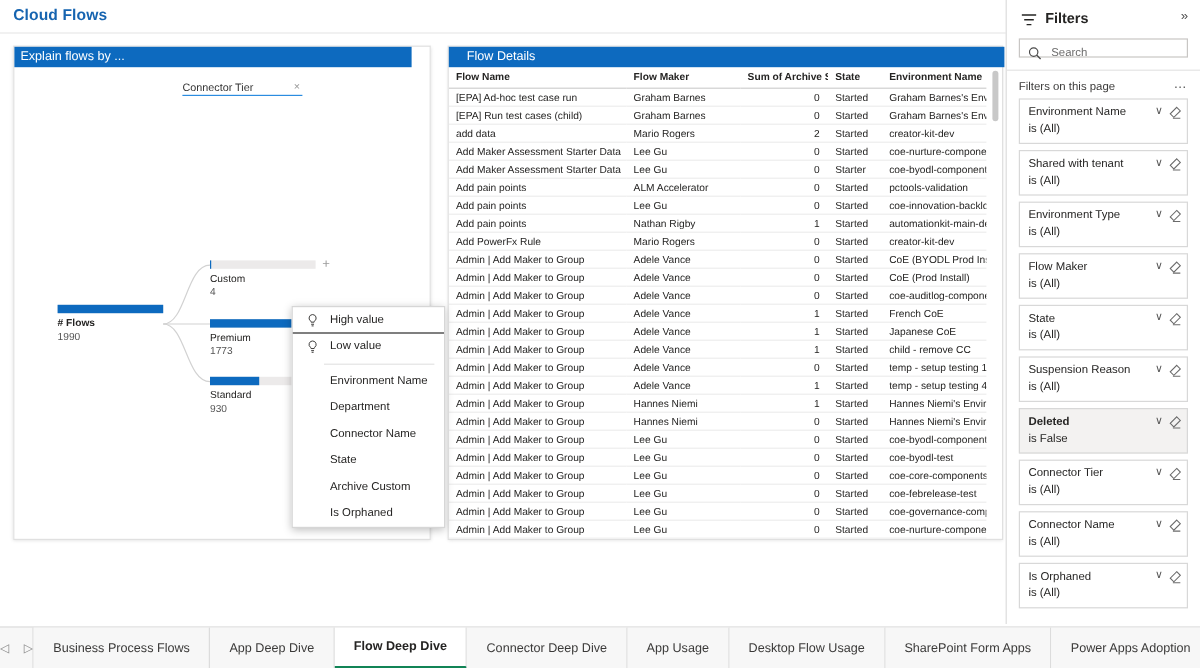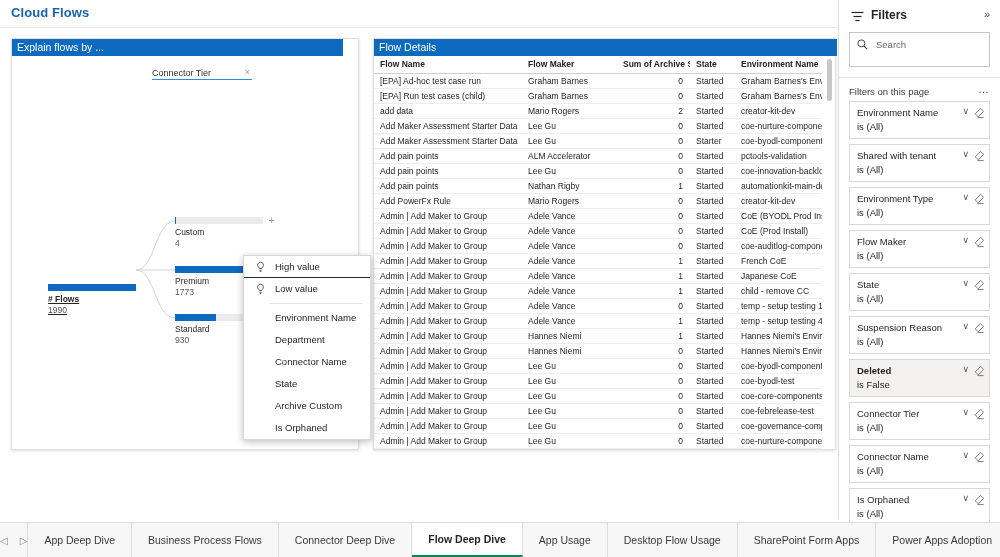--- a/index.html
+++ b/index.html
@@ -103,21 +103,21 @@
     position: absolute; left: 373px; top: 38px;
     width: 463px; height: 412px;
     background: #ffffff;
     border: 1px solid #e0e0e0;
     box-shadow: 0 1px 3px rgba(0,0,0,.13);
   }
   .viz-table-header {
     position: absolute; left: 0; top: 0; width: 463px; height: 17px;
     background: #0d6abf; color: #ffffff;
     font-size: 10.5px; line-height: 17px;
-    padding-left: 5px;
+    padding-left: 15px;
   }
   .tbl-wrap {
     position: absolute; left: 0; top: 17px; right: 0; bottom: 0;
     overflow: hidden;
   }
   table.grid {
     width: 448px; border-collapse: collapse; table-layout: fixed;
     font-size: 8.5px; color: #252423;
   }
   table.grid th {
@@ -159,21 +159,21 @@
   .filters-head .ftitle {
     position: absolute; left: 32px; top: 8px;
     font-size: 12px; font-weight: bold; color: #252423;
   }
   .filters-head .fexpand {
     position: absolute; right: 10px; top: 8px;
     font-size: 11px; color: #4a4a4a; cursor: pointer;
   }
   .filter-search {
     position: relative; margin: 0 10px;
-    height: 35px; border: 1px solid #c8c6c4; background: #fff;
+    height: 16px; border: 1px solid #c8c6c4; background: #fff;
   }
   .filter-search .sicon { position: absolute; left: 7px; top: 6px; }
   .filter-search input {
     position: absolute; left: 24px; top: 0; width: 108px; height: 22px;
     border: 0; outline: 0; font-size: 9.5px;
     font-family: "Liberation Sans", sans-serif; color: #252423;
     background: transparent;
   }
   .filter-search input::placeholder { color: #6b6b6b; }
   .filters-divider {
@@ -248,21 +248,21 @@
         <span>Connector Tier</span>
         <span class="close-x">×</span>
       </div>
 
       <svg class="tree-links" width="348" height="395">
         <path d="M124,214 C143,214 143,165 163,165" stroke="#d2d2d2" stroke-width="1" fill="none"></path>
         <path d="M124,214 L163,214" stroke="#d2d2d2" stroke-width="1" fill="none"></path>
         <path d="M124,214 C143,214 143,262 163,262" stroke="#d2d2d2" stroke-width="1" fill="none"></path>
       </svg>
 
-      <div class="node" style="left:36px; top:228px; width:88px;text-decoration:underline;">
+      <div class="node" style="left:36px; top:198px; width:88px;">
         <div class="bar-track">
           <div class="bar-fill" style="width:100%"></div>
         </div>
         <div class="node-name bold"># Flows</div>
         <div class="node-value">1990</div>
       </div>
 
       <div class="node" style="left:163px; top:161px; width:88px;">
         <div class="bar-track">
           <div class="bar-fill" style="width:0.5%"></div>
@@ -648,24 +648,24 @@
         </div>
       </div>
   </div>
 
   <div class="tabbar">
     <div class="tab-nav">
       <span>◁</span>
       <span>▷</span>
     </div>
     <div id="tab-list" style="display:flex;">
+        <div class="tab">Business Process Flows</div>
         <div class="tab">App Deep Dive</div>
-        <div class="tab">Business Process Flows</div>
+        <div class="tab active">Flow Deep Dive</div>
         <div class="tab">Connector Deep Dive</div>
-        <div class="tab active">Flow Deep Dive</div>
         <div class="tab">App Usage</div>
         <div class="tab">Desktop Flow Usage</div>
         <div class="tab">SharePoint Form Apps</div>
         <div class="tab">Power Apps Adoption</div>
       </div>
   </div>
 
 </div>
 
 </body></html>

